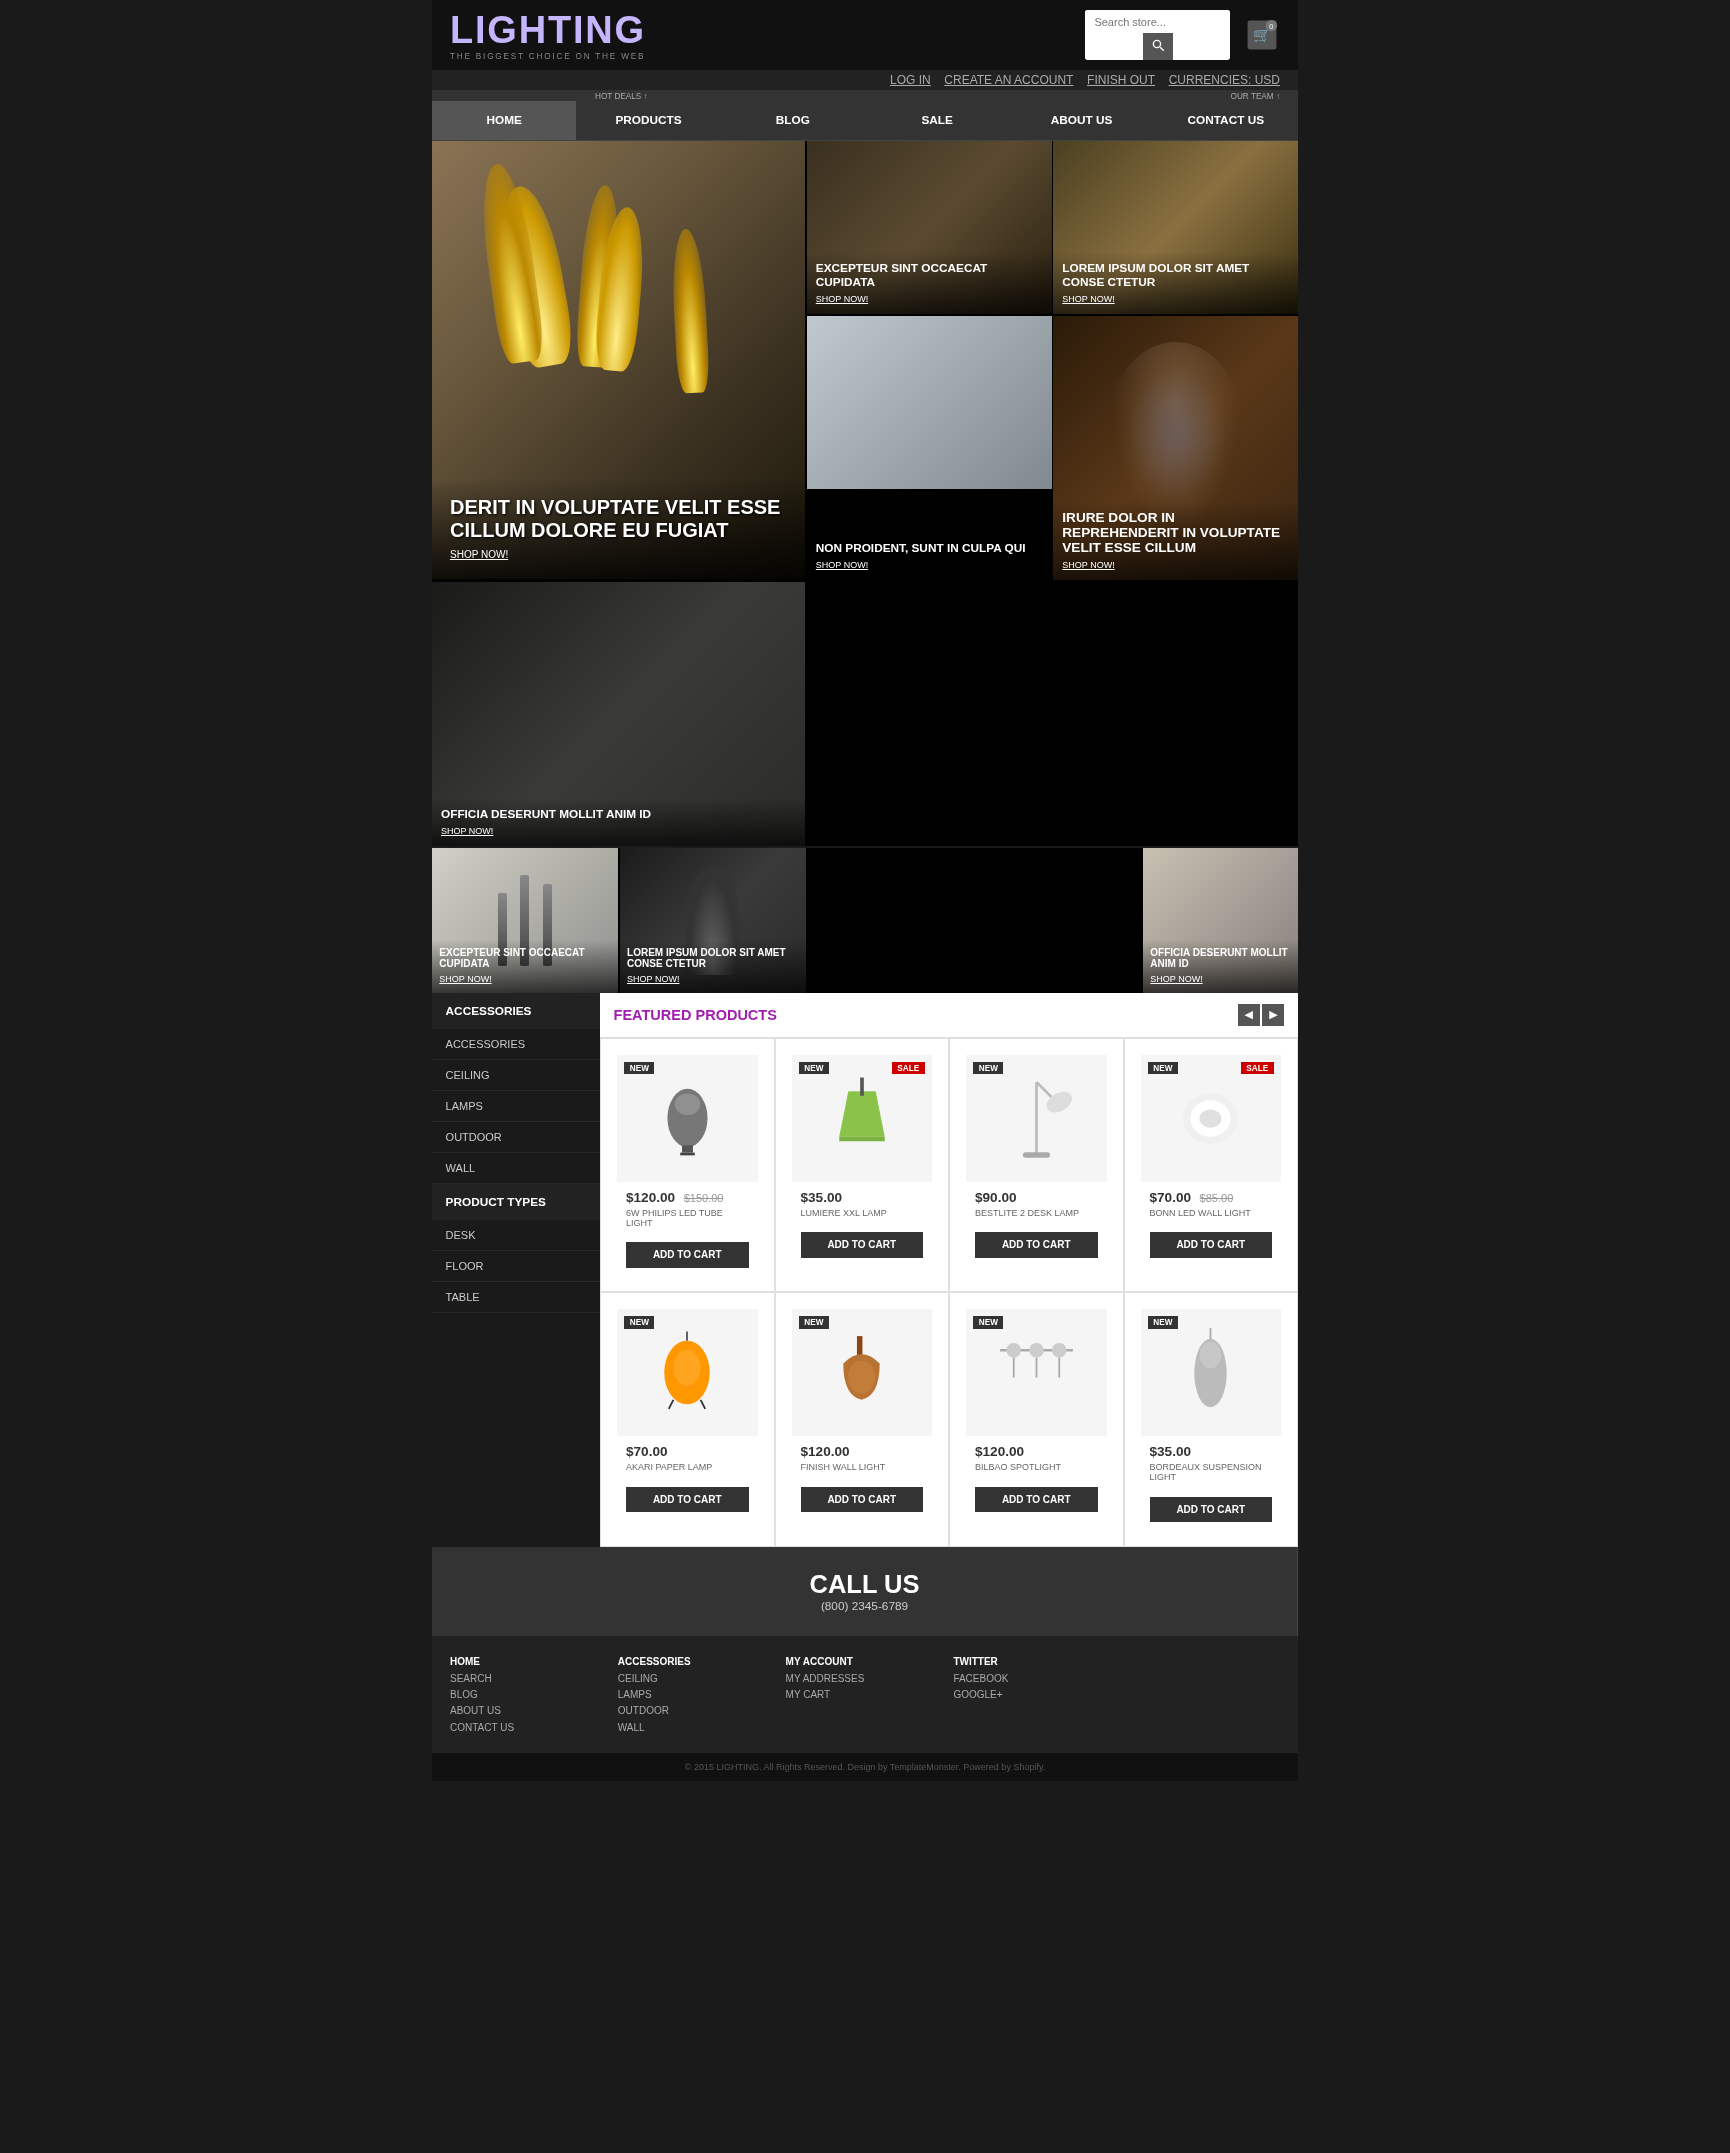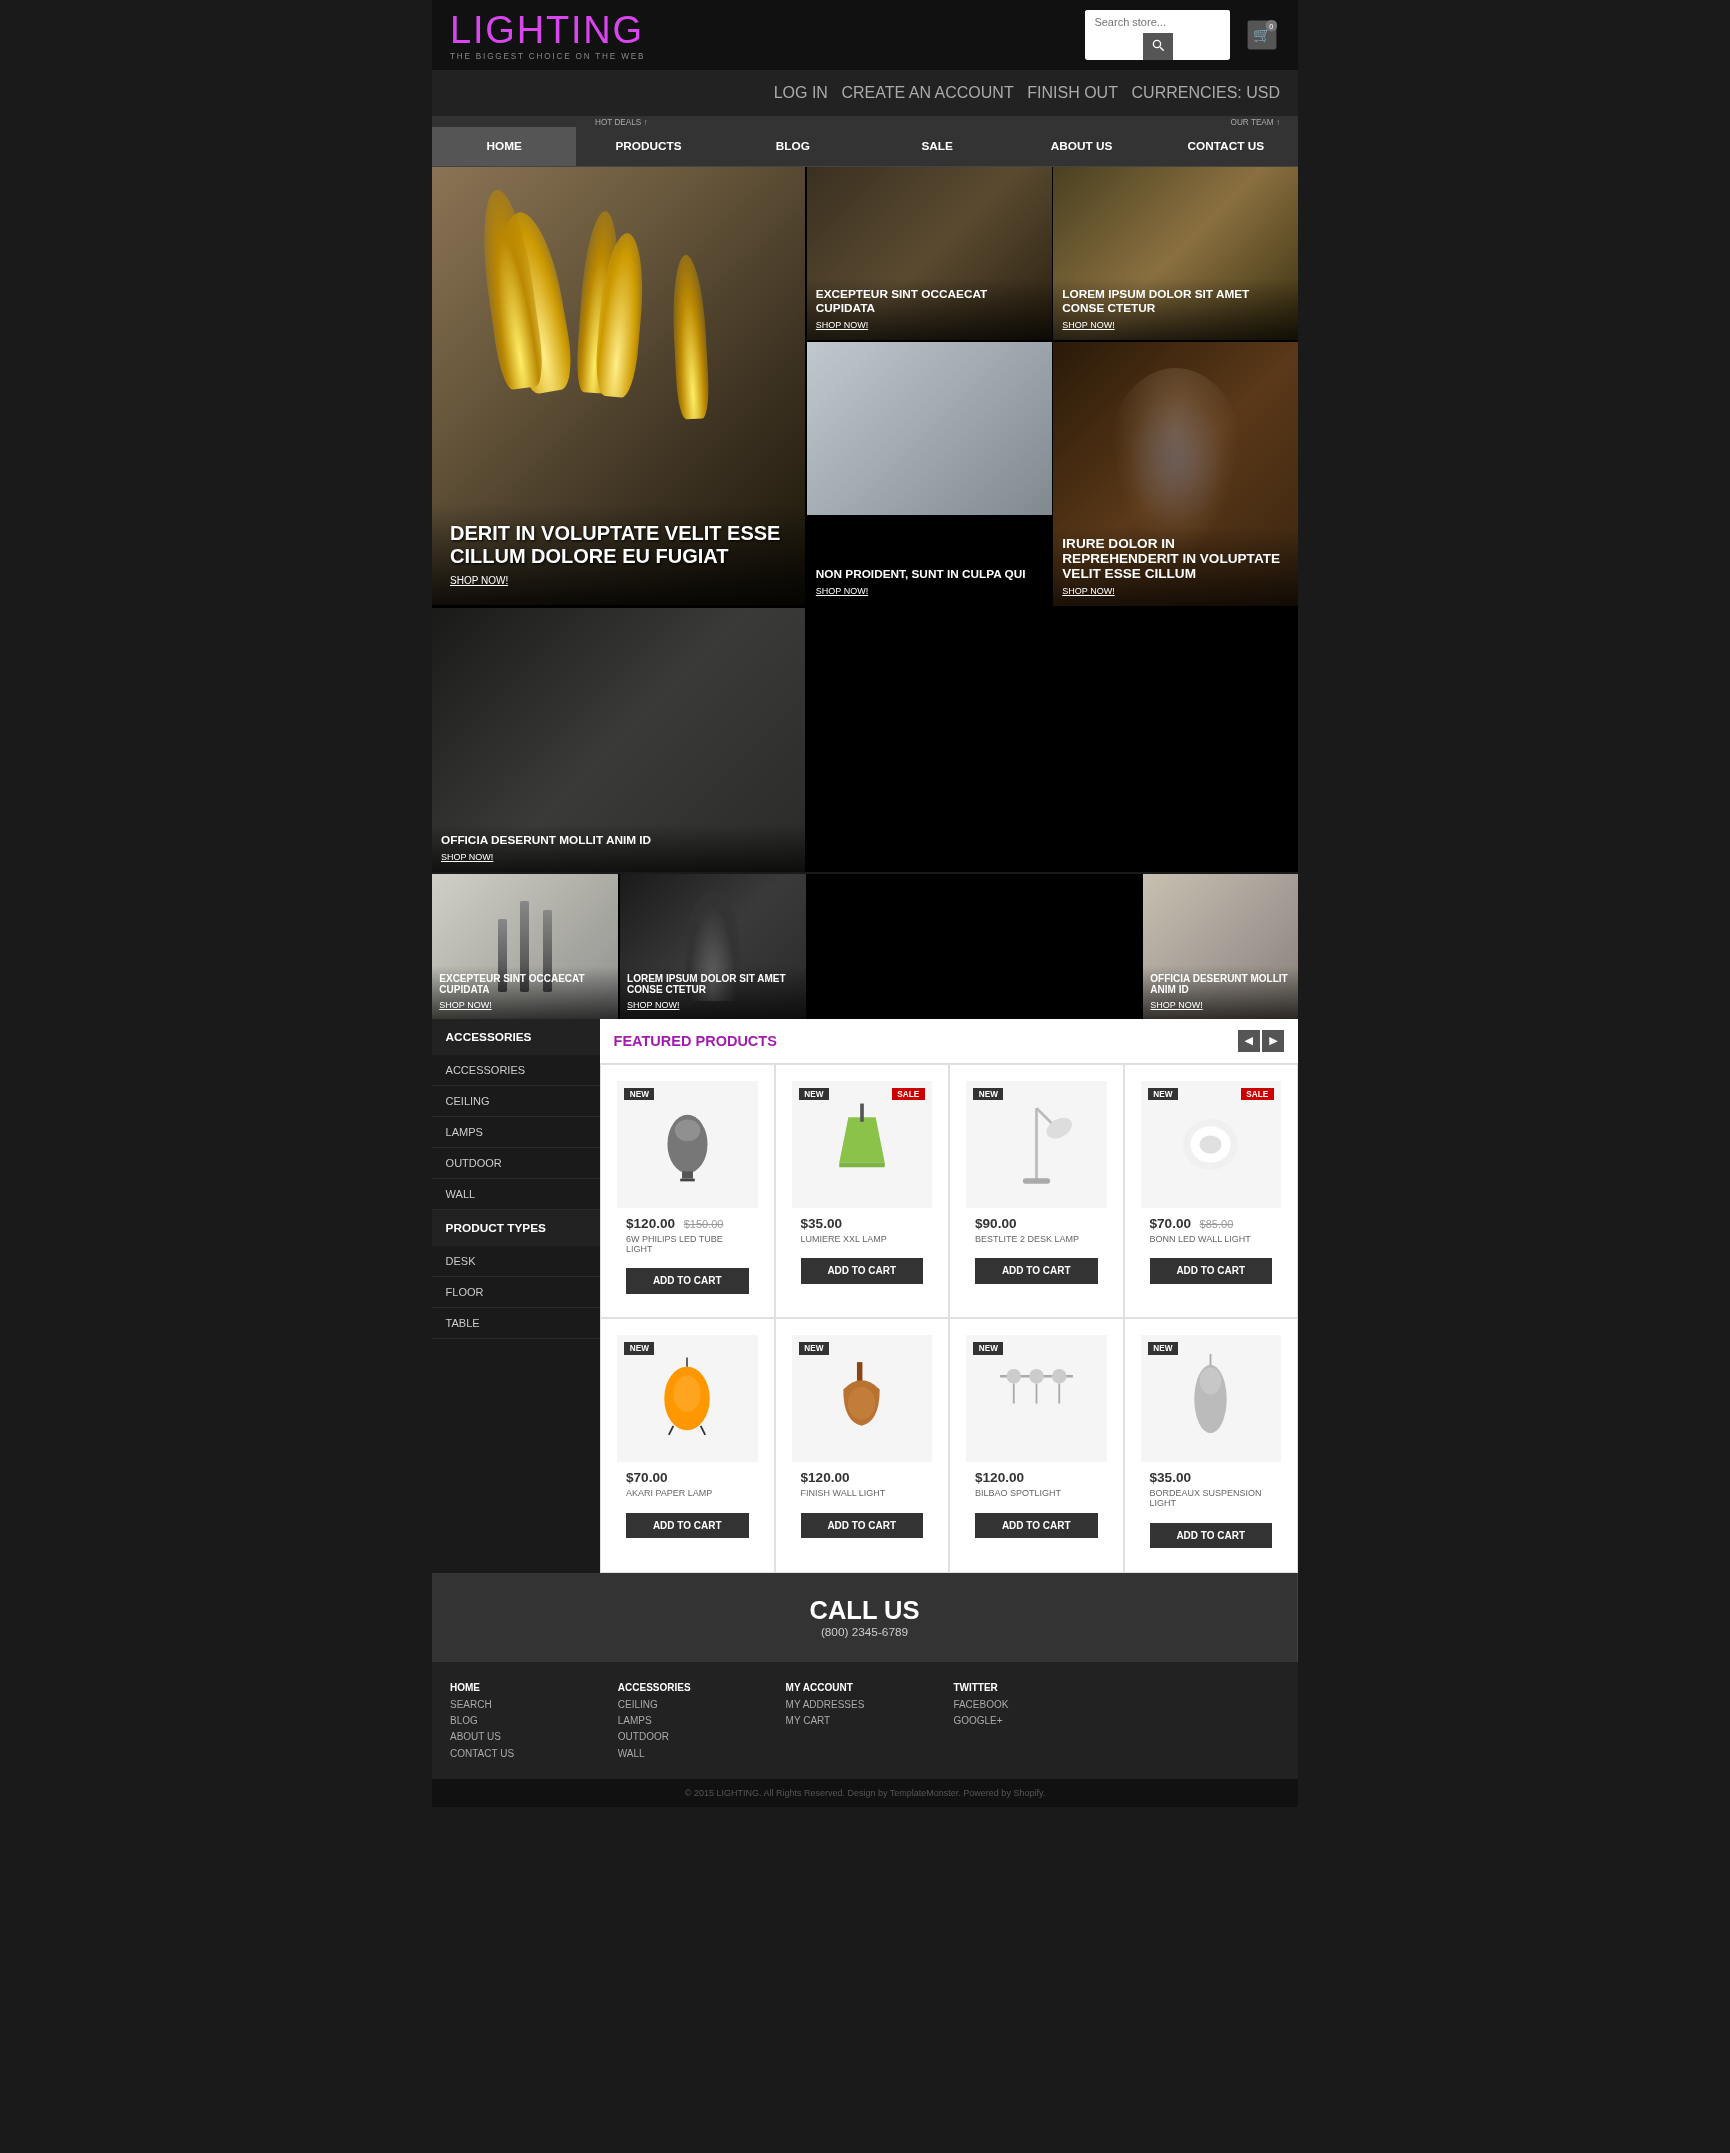--- a/index.html
+++ b/index.html
@@ -1,30 +1,30 @@
 <!DOCTYPE html>
 <html style="font-size:14.5px"><head>
   <meta charset="utf-8">
   <style>
     * { box-sizing: border-box; margin: 0; padding: 0; }
     body { background: #1a1a1a; font-family: Arial, sans-serif; color: #fff; width: 866px; margin: 0 auto; }
 
     
     .top-bar { background: #111; display: flex; align-items: center; justify-content: space-between; padding: 9px 18px; }
     .logo-area { display: flex; flex-direction: column; }
-    .logo-text { font-size: 38px; font-weight: 400; color: #d946ef; letter-spacing: 1.8px; }
+    .logo-text { font-size: 38px; font-weight: 700; color: #c4b5fd; letter-spacing: 1.8px; }
     .logo-sub { font-size: 8.2px; color: #888; letter-spacing: 1.8px; }
     .header-right { display: flex; align-items: center; gap: 13.6px; }
     .search-bar { display: flex; align-items: center; background: #fff; border-radius: 2.7px; overflow: hidden; flex-direction: column; }
     .search-bar input { border: none; outline: none; padding: 5.5px 9px; font-size: 11px; width: 145px; color: #333; }
     .search-bar button { background: #555; border: none; color: #fff; padding: 5.5px 9px; cursor: pointer; }
     .cart-icon { display: flex; align-items: center; gap: 4.5px; }
     .cart-svg { width: 36px; height: 36px; }
 
-    .account-bar { background: #222; display: flex; justify-content: flex-end; padding: 14px 18px; gap: 13.6px; font-size: 16px; color: #aaa; }
+    .account-bar { background: #222; display: flex; justify-content: flex-end; padding: 3px 18px; gap: 13.6px; font-size: 12px; color: #aaa; text-decoration: underline; }
     .account-bar a { color: #aaa; text-decoration: none; }
 
     
     .main-nav { background: #333; display: flex; border-bottom: 0.9px solid #444; }
     .nav-item { flex: 1; text-align: center; padding: 12.7px 4.5px; font-size: 11.8px; font-weight: bold; color: #fff; cursor: pointer; text-decoration: none; display: block; position: relative; }
     .nav-item.active { background: #555; }
 
     
     .main-content { display: flex; background: #1a1a1a; }
 

